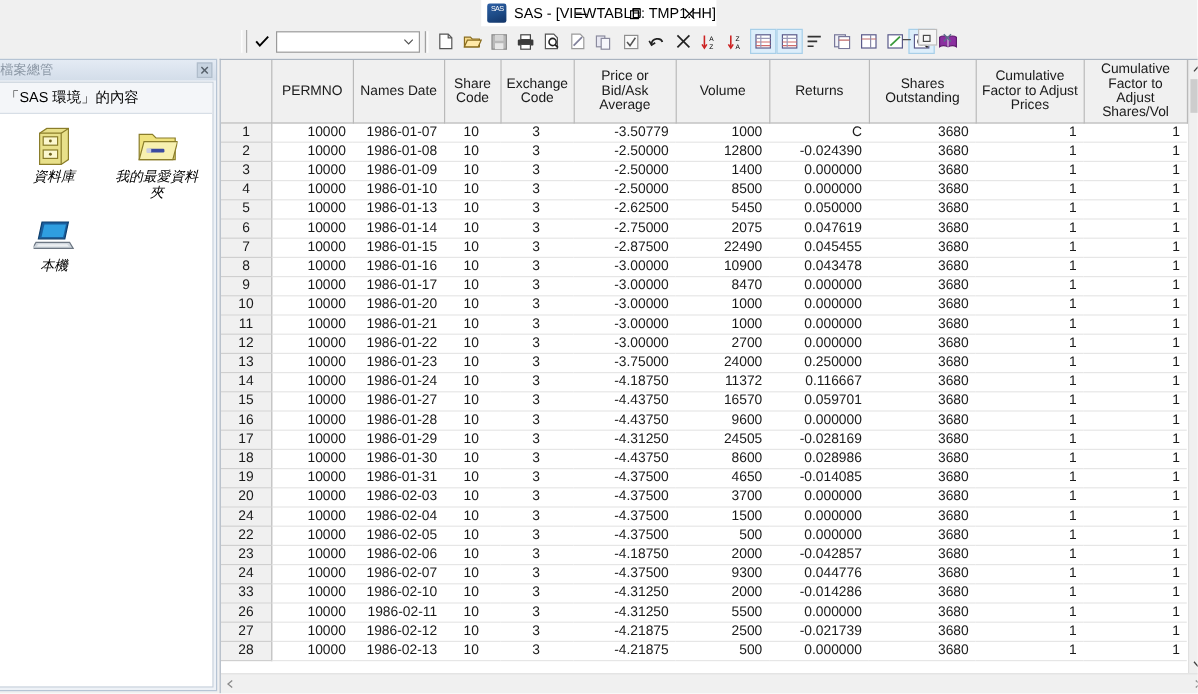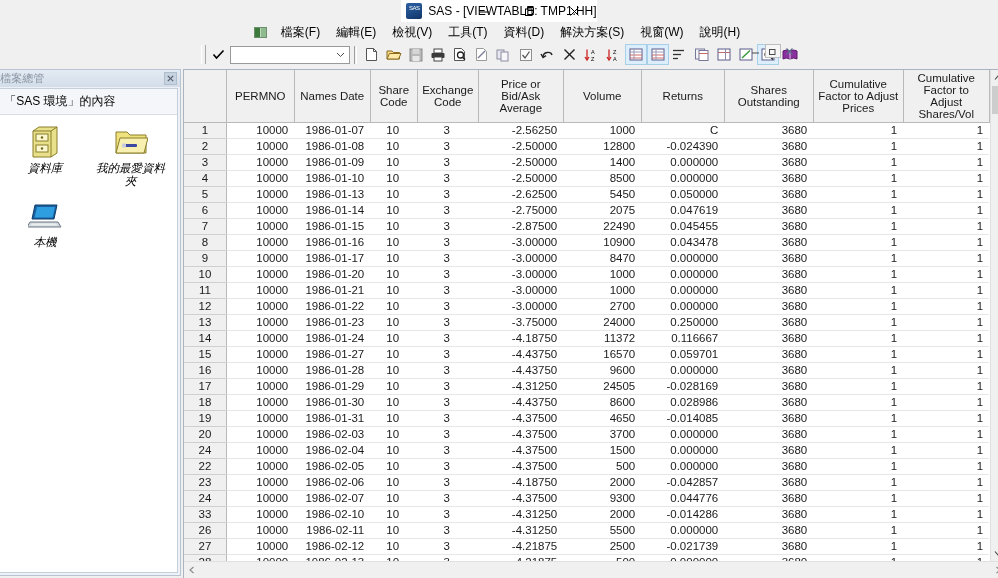--- a/index.html
+++ b/index.html
@@ -374,31 +374,20 @@
       </div>
       <div class="winbtn">
         <svg width="11" height="11" viewBox="0 0 11 11">
           <line x1="1.5" y1="1.5" x2="9.5" y2="9.5" stroke="#000" stroke-width="1"></line>
           <line x1="9.5" y1="1.5" x2="1.5" y2="9.5" stroke="#000" stroke-width="1"></line>
         </svg>
       </div>
     </div>
   </div>
 
-  <div class="menubar">
-    <div class="menu-app-icon"></div>
-    <div class="menu-item">檔案(F)</div>
-    <div class="menu-item">編輯(E)</div>
-    <div class="menu-item">檢視(V)</div>
-    <div class="menu-item">工具(T)</div>
-    <div class="menu-item">資料(D)</div>
-    <div class="menu-item">解決方案(S)</div>
-    <div class="menu-item">視窗(W)</div>
-    <div class="menu-item">說明(H)</div>
-  </div>
 
   <div class="toolbar">
     <div class="tb-grip"></div>
 
     <div class="cmd-check">
       <svg width="13" height="13" viewBox="0 0 13 13">
         <polyline points="1.5,6.5 4.5,10 11.5,2.5" fill="none" stroke="#000" stroke-width="1.6"></polyline>
       </svg>
     </div>
 
@@ -682,21 +671,21 @@
                   <th>Cumulative Factor to Adjust Shares/Vol</th>
                 </tr>
             </thead>
             <tbody id="body">
                 <tr>
                   <td class="rownum">1</td>
                   <td>10000</td>
                   <td>1986-01-07</td>
                   <td class="ctr">10</td>
                   <td class="ctr">3</td>
-                  <td>-2.56250</td>
+                  <td>-3.50779</td>
                   <td>1000</td>
                   <td>C</td>
                   <td>3680</td>
                   <td>1</td>
                   <td>1</td>
                 </tr>
                 <tr>
                   <td class="rownum">2</td>
                   <td>10000</td>
                   <td>1986-01-08</td>

